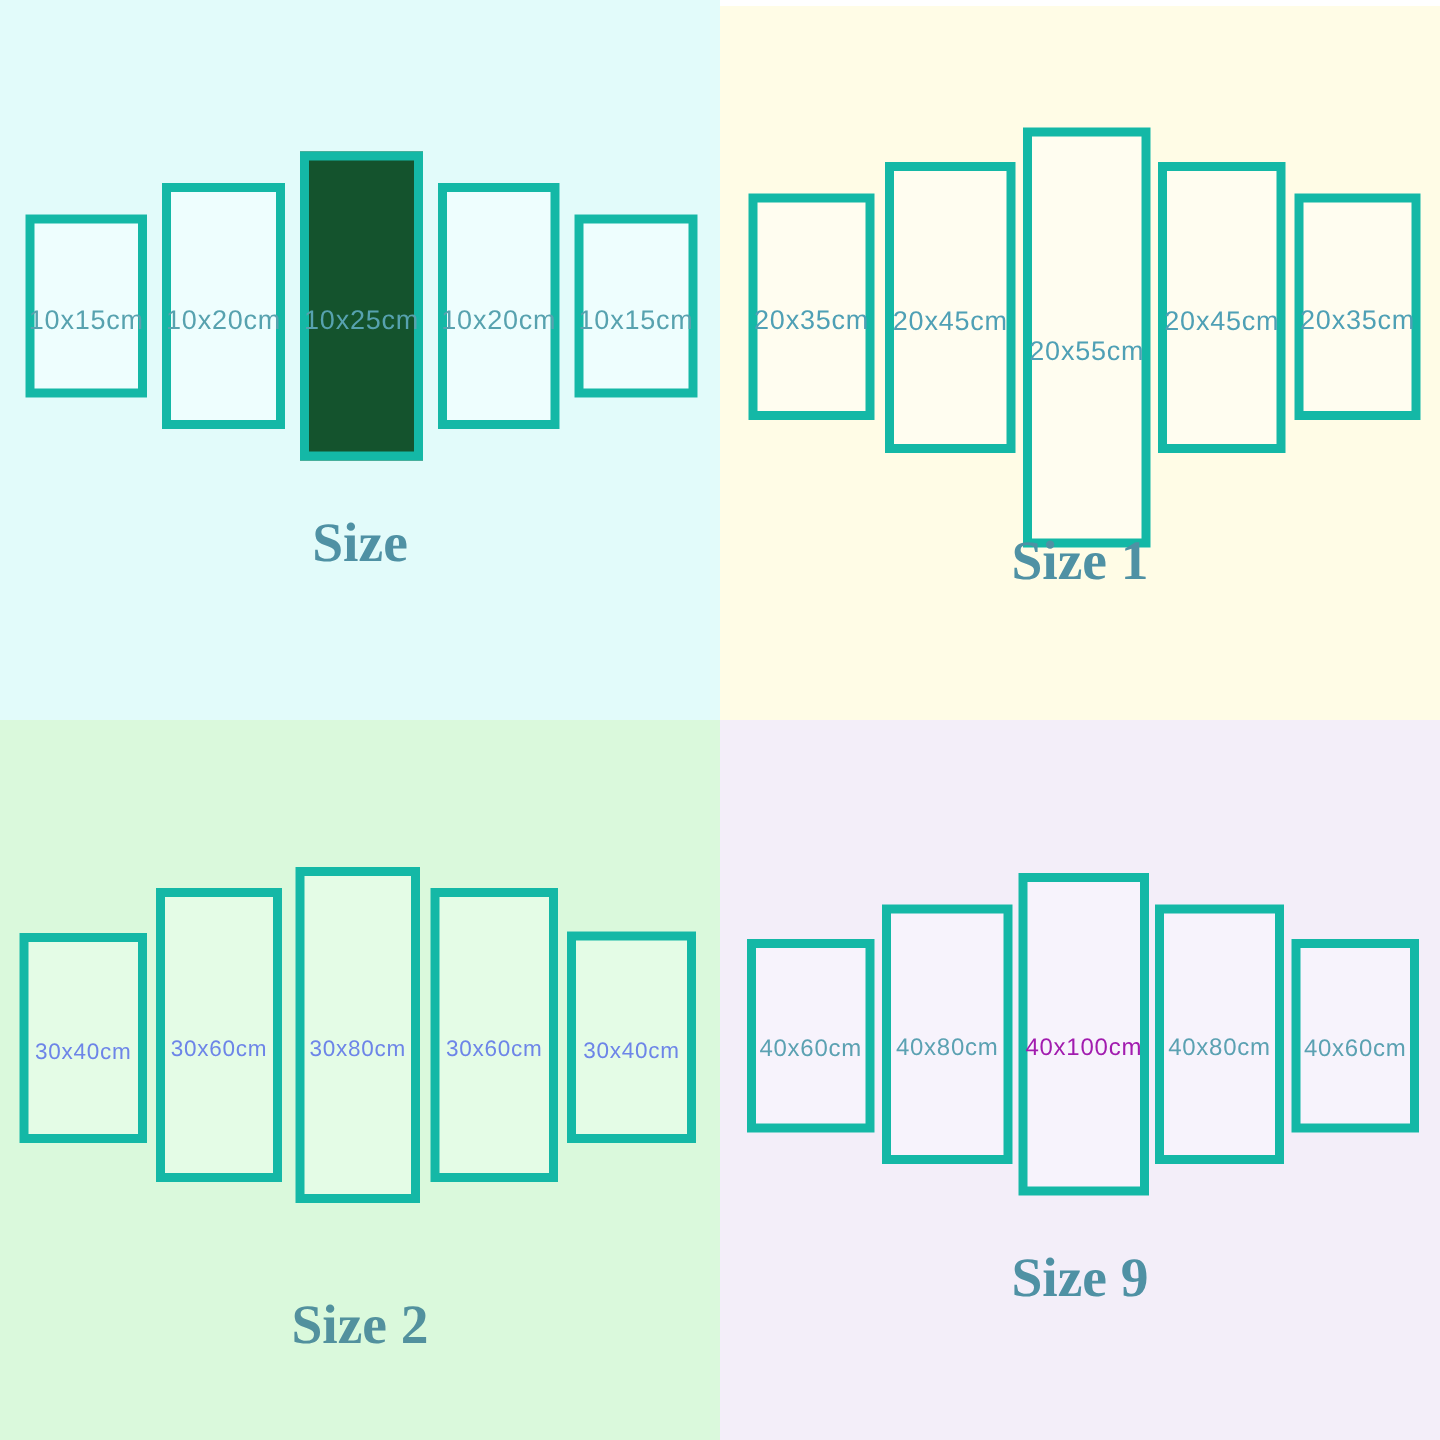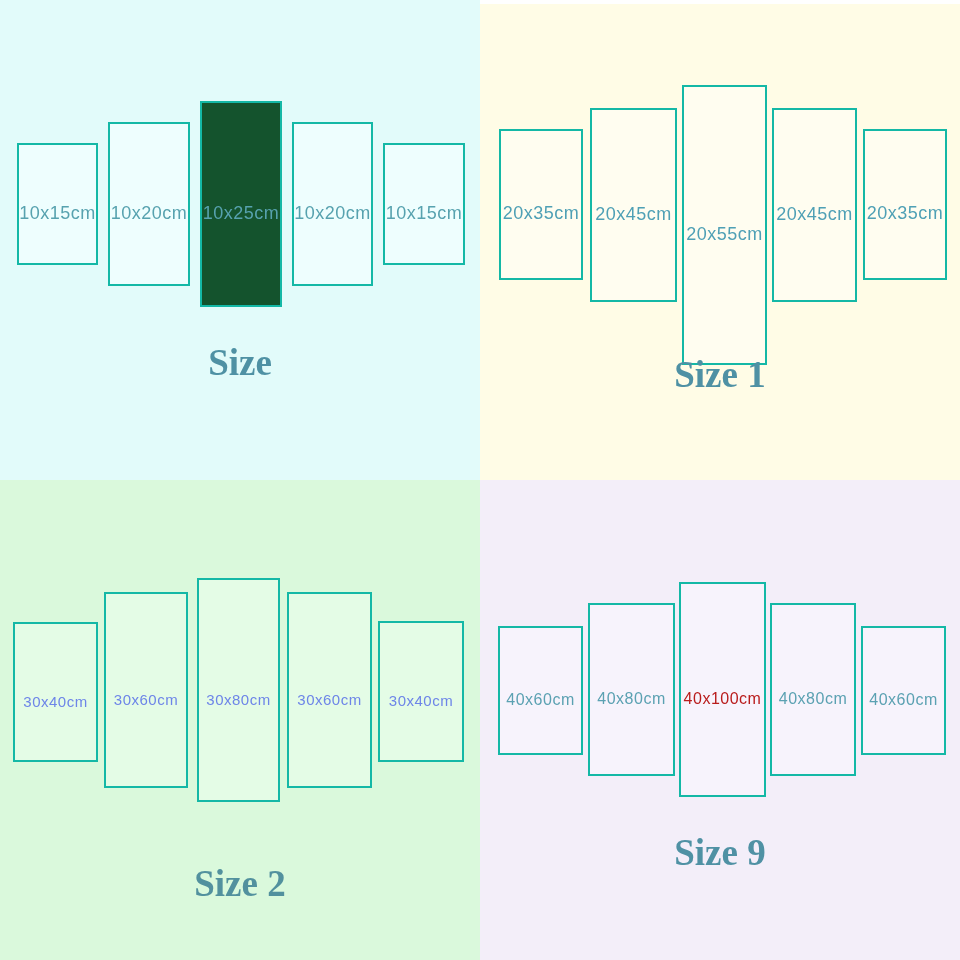--- a/index.html
+++ b/index.html
@@ -21,21 +21,21 @@
   }
   
   .q1::before{
     content:"";
     position:absolute;top:0;left:0;right:0;height:4px;
     background:#ffffff;
   }
   .panel{
     position:absolute;
     box-sizing:border-box;
-    border:2px solid #14b8a6;
+    border:6px solid #14b8a6;
     display:flex;
     align-items:center;
     justify-content:center;
     padding-top:18px; 
   }
   .panel-label{
     white-space:nowrap;
     letter-spacing:0.5px;
   }
   .q0 .panel-label{font-size:18px;}
@@ -121,21 +121,21 @@
   </section>
   <section class="quadrant q3" style="background: rgb(243, 238, 249);">
     <div class="panels">
         <div class="panel" style="left: 18px; top: 146px; width: 85px; height: 129px; background: rgb(247, 243, 252);">
           <span class="panel-label" style="color: rgb(91, 161, 178);">40x60cm</span>
         </div>
         <div class="panel" style="left: 108px; top: 123px; width: 87px; height: 173px; background: rgb(247, 243, 252);">
           <span class="panel-label" style="color: rgb(91, 161, 178);">40x80cm</span>
         </div>
         <div class="panel" style="left: 199px; top: 102px; width: 87px; height: 215px; background: rgb(247, 243, 252);">
-          <span class="panel-label" style="color: #b91c1c;">40x100cm</span>
+          <span class="panel-label" style="color: #a21caf;">40x100cm</span>
         </div>
         <div class="panel" style="left: 290px; top: 123px; width: 86px; height: 173px; background: rgb(247, 243, 252);">
           <span class="panel-label" style="color: rgb(91, 161, 178);">40x80cm</span>
         </div>
         <div class="panel" style="left: 381px; top: 146px; width: 85px; height: 129px; background: rgb(247, 243, 252);">
           <span class="panel-label" style="color: rgb(91, 161, 178);">40x60cm</span>
         </div>
       </div>
     <h2 class="quad-title" style="color: rgb(79, 145, 164);">Size 9</h2>
   </section>

